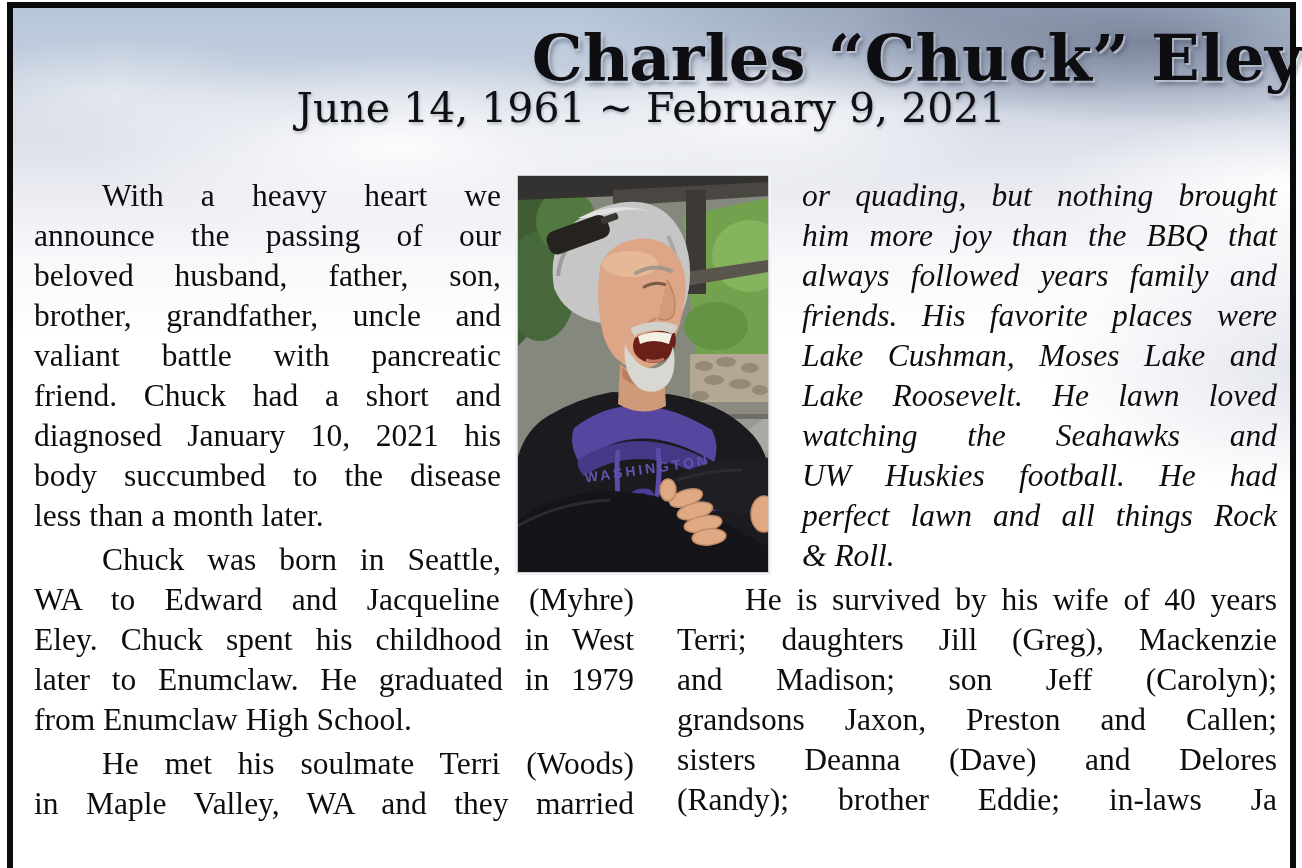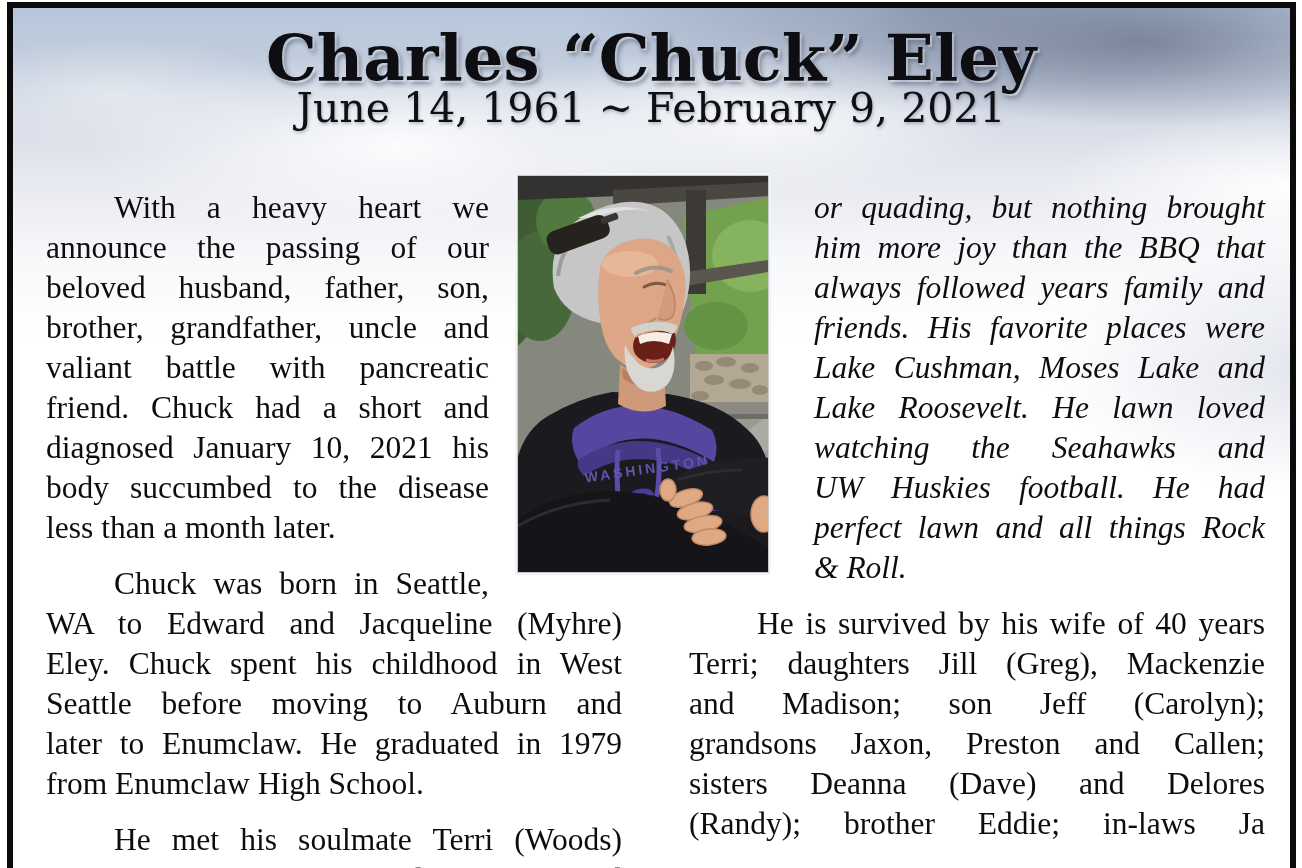--- a/index.html
+++ b/index.html
@@ -13,33 +13,33 @@
   .sky{position:absolute;left:13px;top:8px;width:1283px;height:860px;
        background:
         radial-gradient(ellipse 430px 120px at 88% 4%,  rgba(106,116,140,0.75), rgba(106,116,140,0) 70%),
         radial-gradient(ellipse 330px 100px at 99% 21%, rgba(255,255,255,0.95), rgba(255,255,255,0) 72%),
         radial-gradient(ellipse 520px 150px at 72% 0%,  rgba(118,126,150,0.55), rgba(118,126,150,0) 70%),
         radial-gradient(ellipse 360px 110px at 58% 13%, rgba(255,255,255,0.85), rgba(255,255,255,0) 70%),
         radial-gradient(ellipse 450px 130px at 30% 16%, rgba(255,255,255,0.90), rgba(255,255,255,0) 70%),
         radial-gradient(ellipse 260px 80px  at 8% 10%,  rgba(255,255,255,0.45), rgba(255,255,255,0) 70%),
         radial-gradient(ellipse 420px 180px at 103% 42%,rgba(178,186,205,0.40), rgba(178,186,205,0) 70%),
         linear-gradient(180deg,#b6c7db 0px,#c2cddd 55px,#d7dce7 115px,#e9ebf1 180px,#f7f8fa 250px,#ffffff 330px,#ffffff 100%);}
-  .title{position:absolute;left:0;top:24px;width:100%;text-align:center;z-index:2;
+  .title{position:absolute;left:0;top:24px;width:100%;text-align:right;z-index:2;
          font-family:"DejaVu Serif", serif;font-weight:bold;font-size:64px;line-height:1.05;
          color:#0e0e12;letter-spacing:0px;
          text-shadow:2px 2px 1px rgba(235,240,248,0.55), 3px 4px 5px rgba(55,62,86,0.55);}
   .dates{position:absolute;left:0;top:86px;width:100%;text-align:center;z-index:2;
          font-family:"DejaVu Serif", serif;font-size:41px;line-height:1.1;color:#101014;
          text-shadow:1px 2px 3px rgba(70,78,100,0.35);}
   
   .col{position:absolute;top:172px;width:608px;z-index:2;color:#0d0d0d;
        font-size:31.5px;line-height:40px;}
   .col-left{left:30px;}
   .col-right{left:673px;}
-  .para{margin:16px;}
+  .para{margin:4px;}
   .line{text-align:justify;text-align-last:justify;}
   .line.last{text-align-last:left;}
   .line.indent{text-indent:68px;}
   .col-left .line.narrow{padding-right:133px;}
   .col-right .line.narrow{padding-left:125px;font-style:italic;}
   
   .photo{position:absolute;left:518px;top:176px;width:250px;height:396px;z-index:3;
          box-shadow:0 0 0 1px #c9ccce, 0 0 0 3px #f2f3f4;background:#888;}
   .photo svg{display:block;}
 </style>
@@ -62,21 +62,20 @@
         <div class="line narrow">valiant battle with pancreatic</div>
         <div class="line narrow">friend. Chuck had a short and</div>
         <div class="line narrow">diagnosed January 10, 2021 his</div>
         <div class="line narrow">body succumbed to the disease</div>
         <div class="line narrow last">less than a month later.</div>
       </div>
       <div class="para">
         <div class="line narrow indent">Chuck was born in Seattle,</div>
         <div class="line">WA to Edward and Jacqueline (Myhre)</div>
         <div class="line">Eley. Chuck spent his childhood in West</div>
-        <div class="line">Seattle before moving to Auburn and</div>
         <div class="line">later to Enumclaw. He graduated in 1979</div>
         <div class="line last">from Enumclaw High School.</div>
       </div>
       <div class="para">
         <div class="line indent">He met his soulmate Terri (Woods)</div>
         <div class="line">in Maple Valley, WA and they married</div>
       </div>
     </div>
   <div class="col col-right">
       <div class="para">

